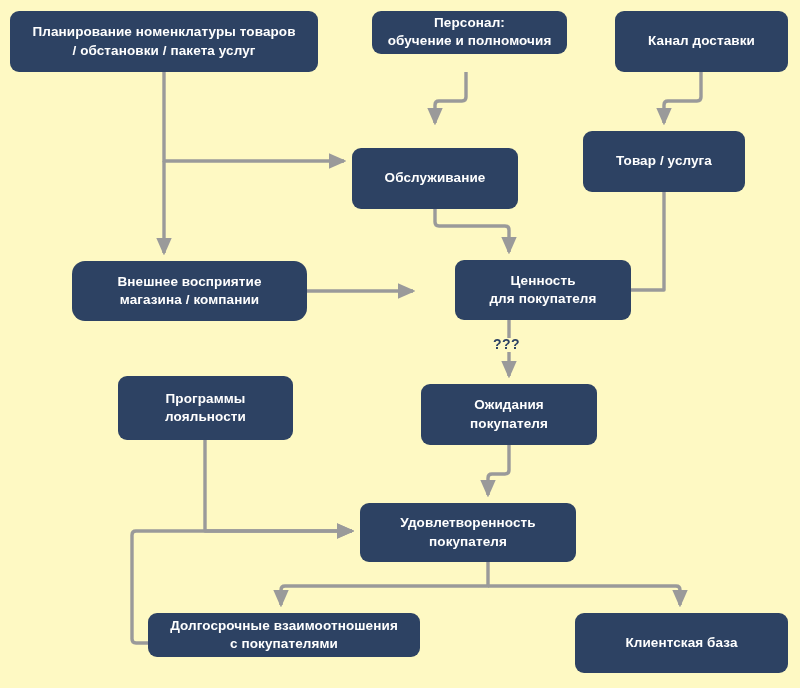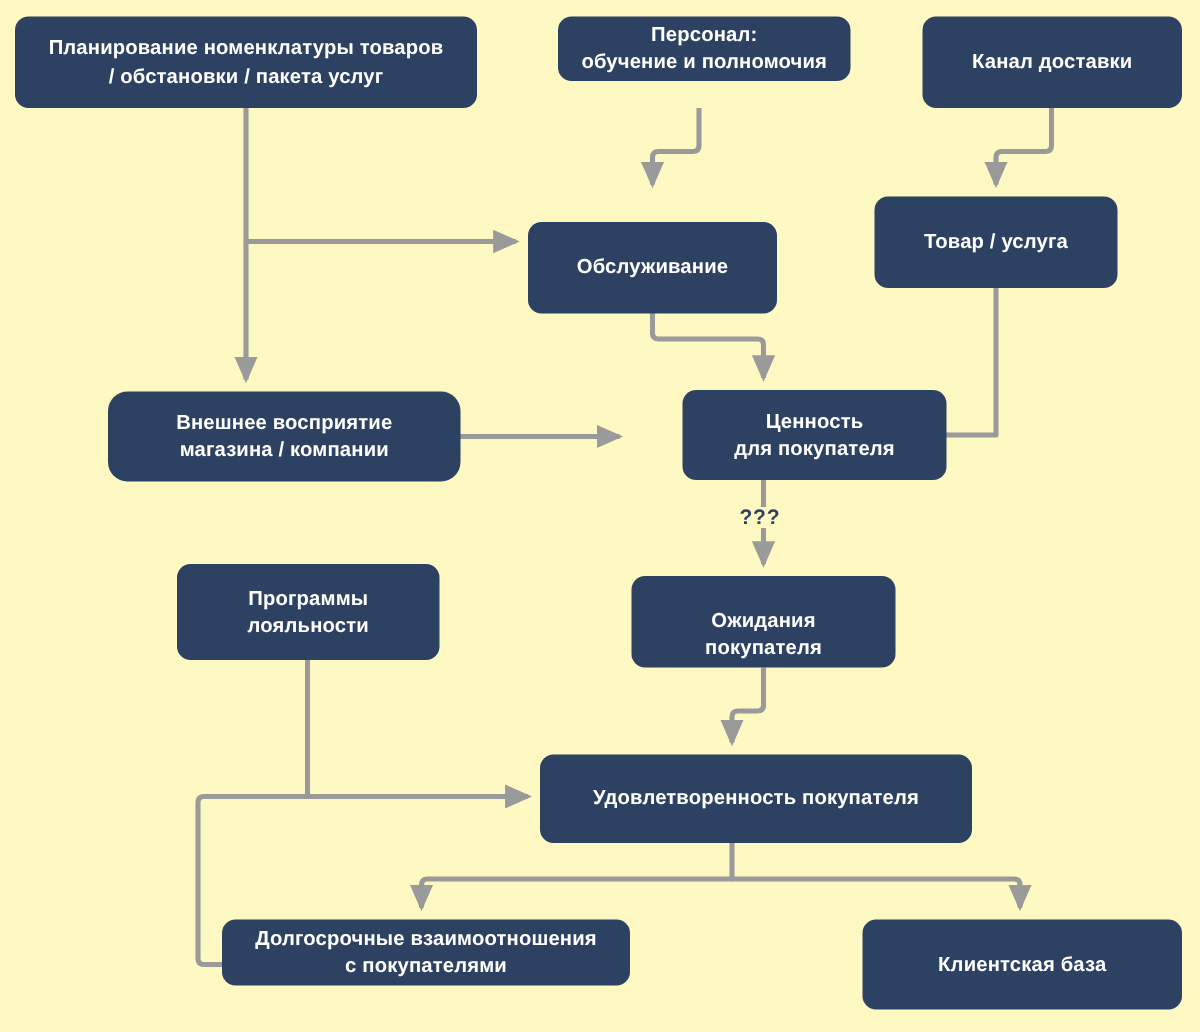--- a/index.html
+++ b/index.html
@@ -126,26 +126,26 @@
   <div class="node" style="left:421px; top:260px; width:176px; height:60px;margin-left:34px;">
     <span class="node-label">Ценность
 для покупателя</span>
   </div>
 
   <div class="node" style="left:118px; top:376px; width:175px; height:64px;">
     <span class="node-label">Программы
 лояльности</span>
   </div>
 
-  <div class="node" style="left:421px; top:384px; width:176px; height:61px;align-items:flex-end;">
+  <div class="node" style="left:421px; top:384px; width:176px; height:61px;">
     <span class="node-label">Ожидания
 покупателя</span>
   </div>
 
-  <div class="node" style="left:360px; top:503px; width:288px; height:59px;">
+  <div class="node" style="left:360px; top:503px; width:216px; height:59px;">
     <span class="node-label">Удовлетворенность покупателя</span>
   </div>
 
   <div class="node" style="left:148px; top:613px; width:272px; height:44px;">
     <span class="node-label">Долгосрочные  взаимоотношения
 с покупателями</span>
   </div>
 
   <div class="node" style="left:575px; top:613px; width:213px; height:60px;text-align:center;">
     <span class="node-label">Клиентская база</span>

